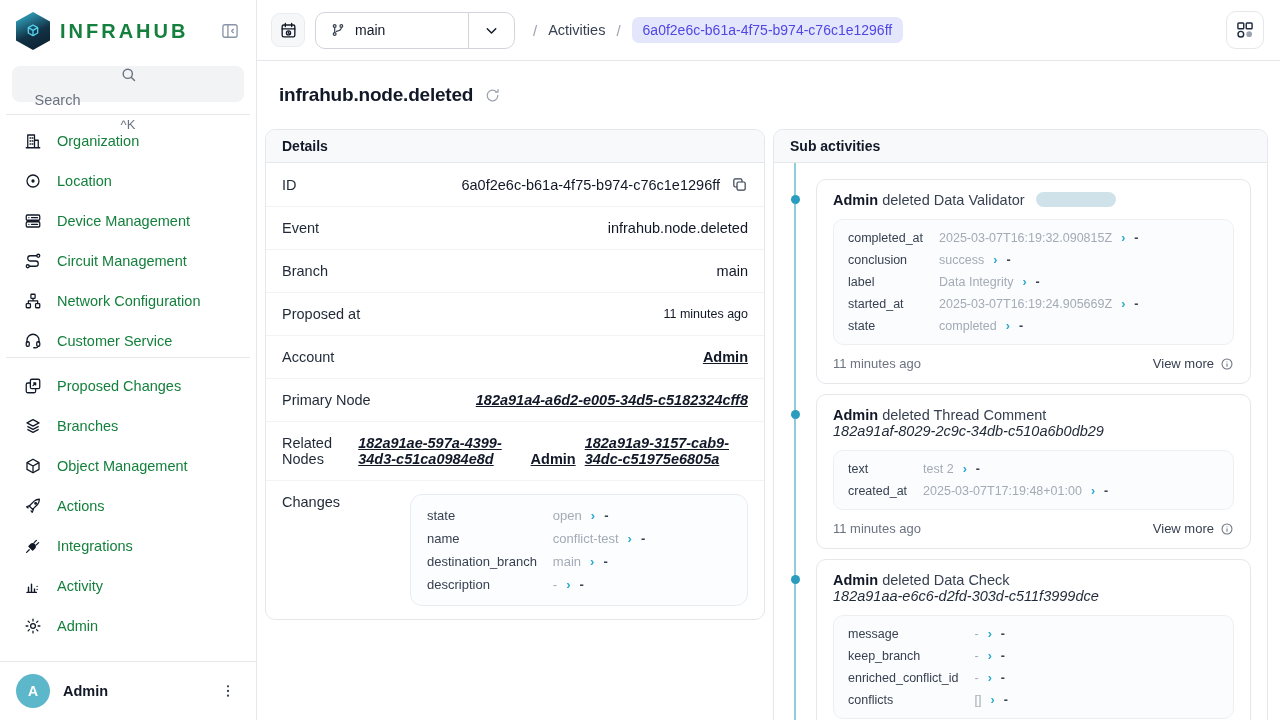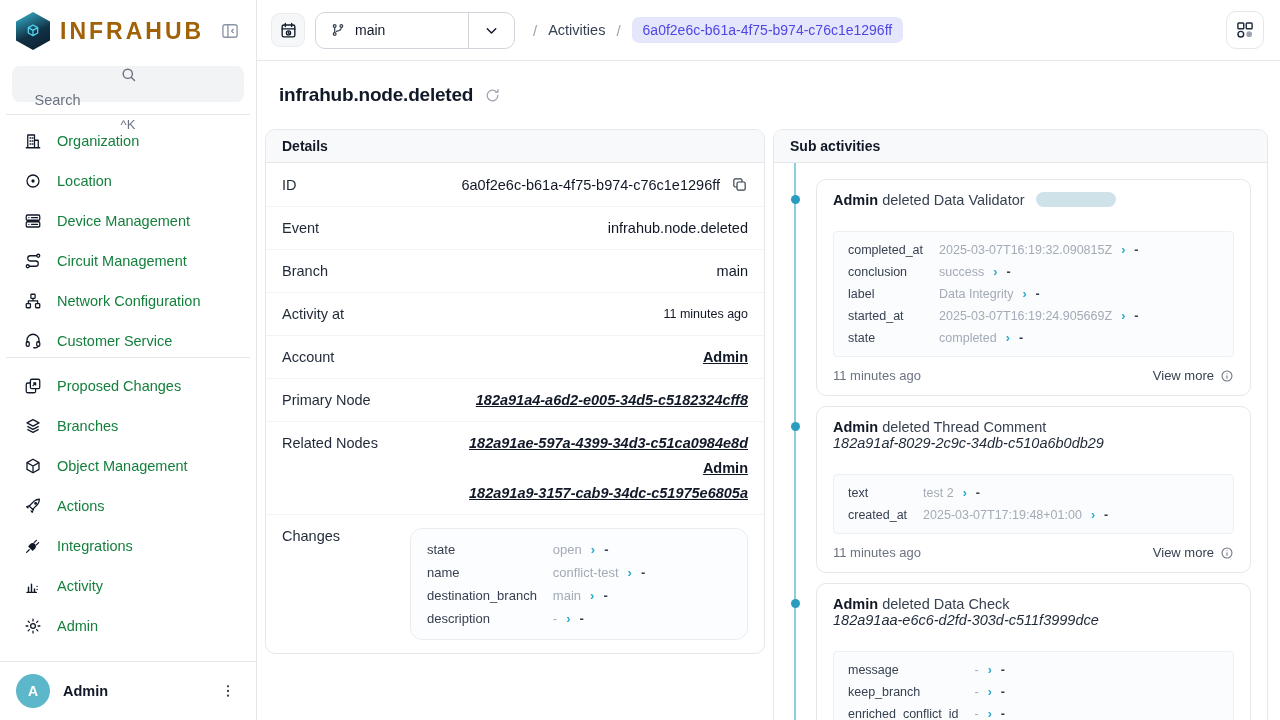--- a/index.html
+++ b/index.html
@@ -8,21 +8,21 @@
   svg { display:block; }
 
   
   .sidebar { width:257px; flex:none; border-right:1px solid #e5e7eb; display:flex; flex-direction:column; background:#fff; }
   .logo-row { display:flex; align-items:center; gap:10px; padding:12px 14px 8px 16px; }
   .logo-hex { width:34px; height:38px; flex:none;
     background:linear-gradient(155deg,#37bcd9 0%,#123247 55%,#0a1e2b 100%);
     clip-path:polygon(50% 0,100% 25%,100% 75%,50% 100%,0 75%,0 25%);
     display:flex; align-items:center; justify-content:center; }
   .logo-hex svg { color:#52d2ec; }
-  .brand { font-size:23px; font-weight:700; letter-spacing:3px; color:#a16207; }
+  .brand { font-size:20px; font-weight:700; letter-spacing:3px; color:#15803d; }
   .collapse-btn { margin-left:auto; color:#8a94a6; background:none; border:0; cursor:pointer; padding:2px; }
 
   .search-box { margin:8px 12px 12px; height:36px; background:#f1f3f5; border-radius:8px;
     display:flex; align-items:center; gap:9px; padding:0 12px; color:#6b7280;flex-direction:column; }
   .search-box input { flex:1; border:0; background:transparent; outline:0; font-size:14.5px;
     font-family:"Liberation Sans", sans-serif; color:#374151; }
   .search-box input::placeholder { color:#6b7280; }
   .kbd-hint { font-size:13px; color:#6b7280; }
 
   .sb-divider { border-top:1px solid #e5e7eb; margin:0 6px; }
@@ -74,21 +74,21 @@
     padding:13px 16px; border-bottom:1px solid #f1f3f5; font-size:14.5px; }
   .drow:last-child { border-bottom:0; }
   .dlabel { color:#1f2937; }
   .dvalue { color:#111827; text-align:right; }
   .id-cluster { display:flex; align-items:center; gap:11px; }
   .copy-btn { background:none; border:0; color:#374151; cursor:pointer; padding:0; }
   .small-val { font-size:12.5px; }
   .link-plain { color:#111827; font-weight:600; text-decoration:underline; cursor:pointer; }
   .link-uuid { color:#111827; font-weight:600; font-style:italic; text-decoration:underline; cursor:pointer; }
   .drow.top-align { align-items:flex-start; }
-  .rel-list { display:flex; flex-direction:column; align-items:flex-end; gap:9px; }
+  .rel-list { display:flex; align-items:flex-end; gap:9px; }
 
   
   .kvbox { background:#fcfdfe; border:1px solid #e9ecef; border-radius:12px; padding:9px 16px; }
   .changes-box { width:338px; }
   .kvtable { display:table; }
   .kvrow { display:table-row; }
   .kvkey { display:table-cell; padding:4px 16px 4px 0; font-size:13px; color:#374151; font-weight:500; white-space:nowrap; }
   .kvval { display:table-cell; padding:4px 0; font-size:13px; white-space:nowrap; vertical-align:middle; }
   .kv-old { color:#a3abb6; margin-right:9px; }
   .kv-arrow { color:#29a8ce; font-weight:700; margin-right:9px; }
@@ -100,21 +100,21 @@
   .tl-line { position:absolute; left:20px; top:0; bottom:0; width:2px; background:#8fccdc; }
   .entry { position:relative; border:1px solid #e5e7eb; border-radius:10px; background:#fff;
     padding:12px 16px; margin-bottom:10px; }
   .tl-dot { position:absolute; left:-26px; top:15px; width:9px; height:9px; border-radius:50%; background:#2a9cbe; }
   .entry-title { font-size:14.5px; }
   .actor { font-weight:600; color:#111827; }
   .action { color:#374151; }
   .skeleton { display:inline-block; width:80px; height:15px; border-radius:8px; background:#cfe2ea;
     vertical-align:-2px; margin-left:7px; }
   .node-id { font-size:14.5px; font-style:italic; color:#1f2937; }
-  .fieldbox { margin-top:23px; background:#fbfcfd; border:1px solid #edf0f3; border-radius:4px; padding:7px 14px; }
+  .fieldbox { margin-top:11px; background:#fbfcfd; border:1px solid #edf0f3; border-radius:10px; padding:7px 14px; }
   .fieldbox .kvkey, .fieldbox .kvval { font-size:12.5px; }
   .entry-foot { display:flex; justify-content:space-between; align-items:center; margin-top:11px; font-size:13px; }
   .entry-time { color:#6b7280; }
   .view-more { display:flex; align-items:center; gap:6px; color:#374151; cursor:pointer; background:none; border:0;
     font-size:13px; font-family:"Liberation Sans", sans-serif; }
   .view-more svg { color:#6b7280; }
 </style>
 </head>
 <body>
 
@@ -351,21 +351,21 @@
         <span class="dlabel">Event</span>
         <span class="dvalue">infrahub.node.deleted</span>
       </div>
 
       <div class="drow">
         <span class="dlabel">Branch</span>
         <span class="dvalue">main</span>
       </div>
 
       <div class="drow">
-        <span class="dlabel">Activity at</span>
+        <span class="dlabel">Proposed at</span>
         <span class="dvalue small-val">11 minutes ago</span>
       </div>
 
       <div class="drow">
         <span class="dlabel">Account</span>
         <a class="link-plain">Admin</a>
       </div>
 
       <div class="drow">
         <span class="dlabel">Primary Node</span>

